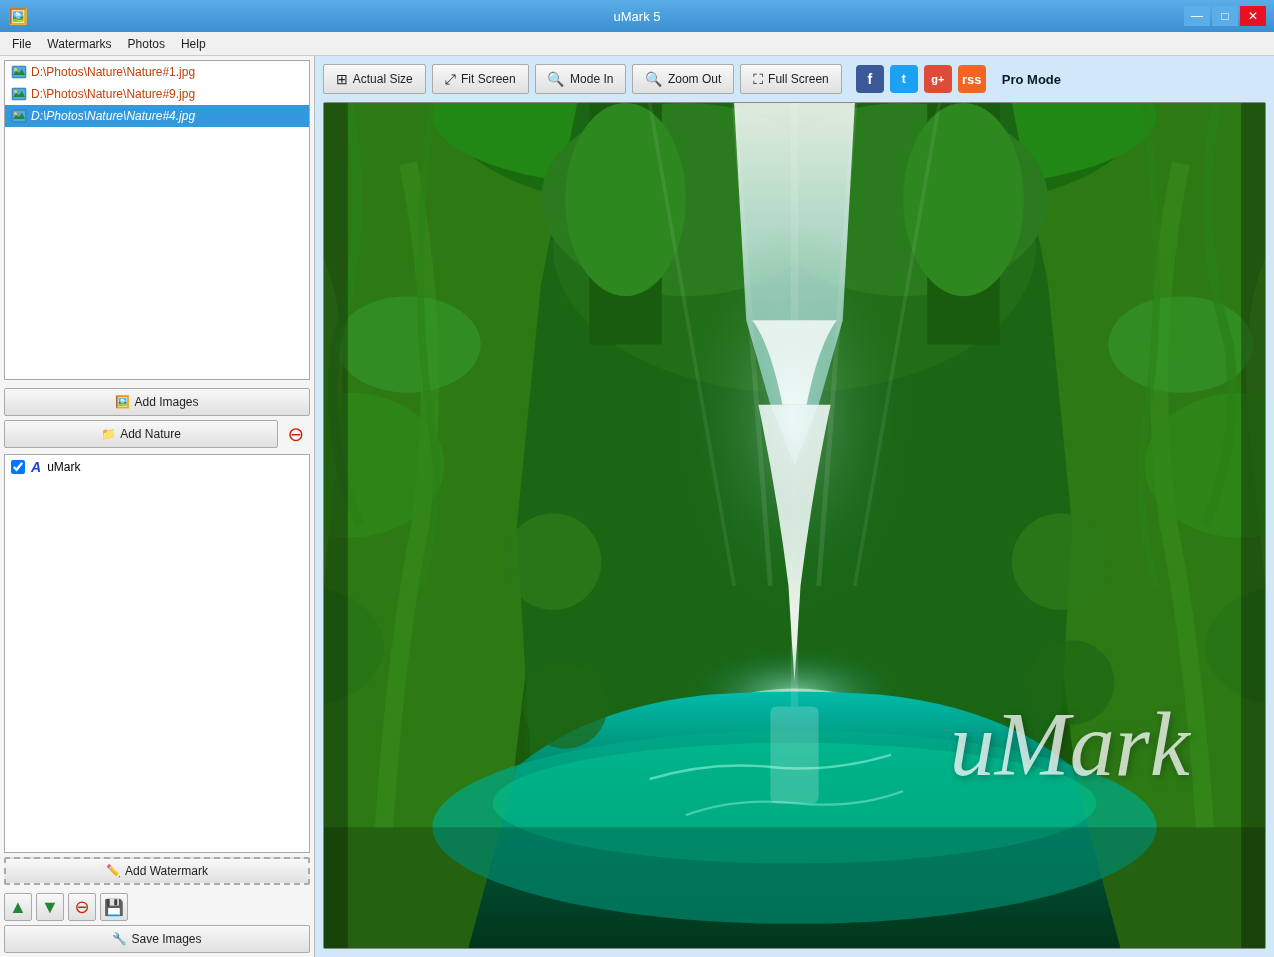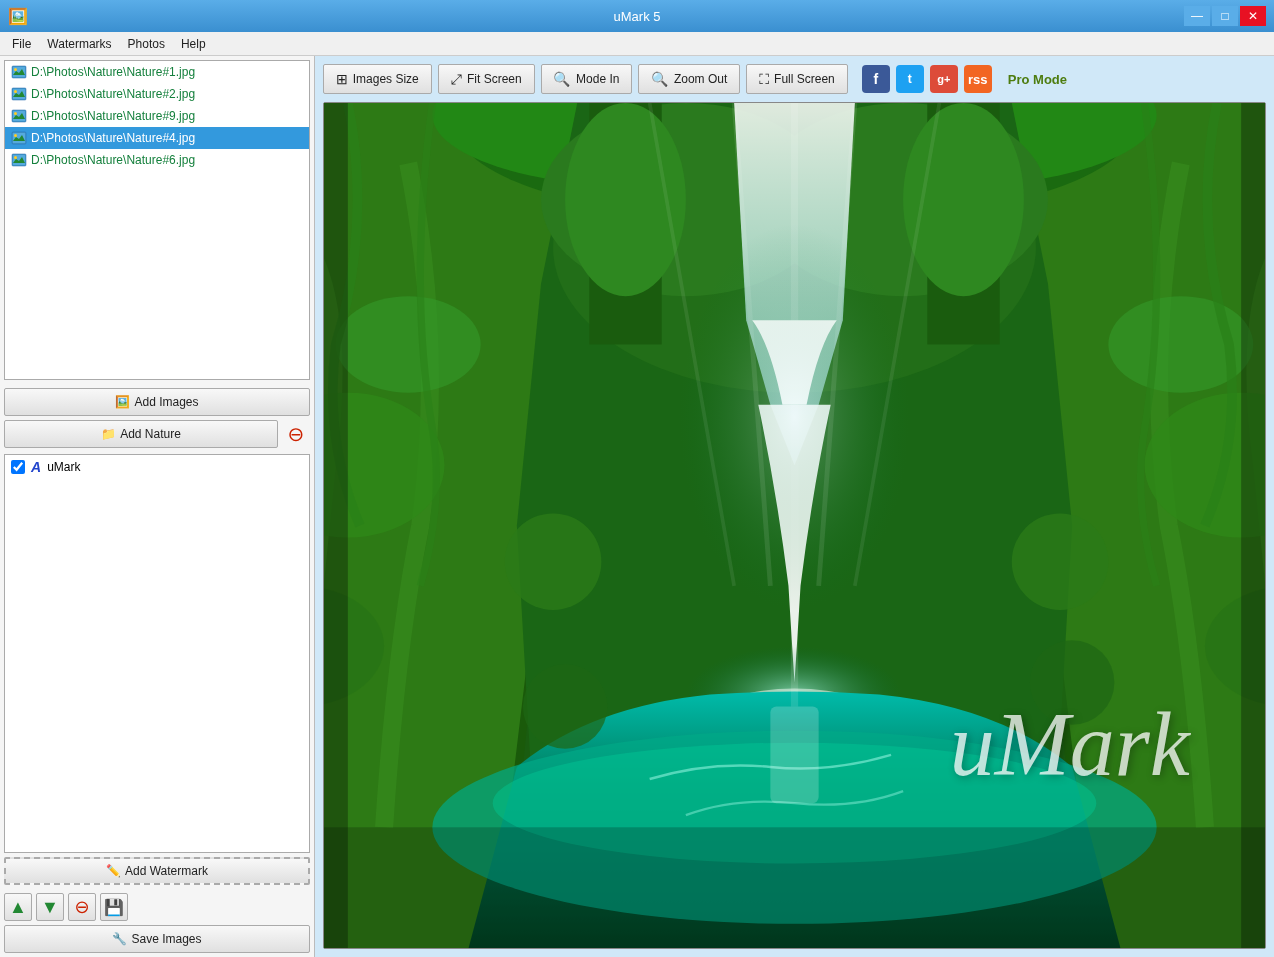--- a/index.html
+++ b/index.html
@@ -94,25 +94,25 @@
       margin: 4px;
       overflow-y: auto;
       height: 320px;
     }
     .file-item {
       display: flex;
       align-items: center;
       padding: 3px 6px;
       cursor: pointer;
       font-size: 12px;
-      color: #15803d;
+      color: #c2410c;
       gap: 4px;
       white-space: nowrap;
     }
-    .file-item.selected { background: #3399dd; color: white; }
+    .file-item.selected { background: #3399dd; color: white; font-style: italic; }
 
     
     .btn-area {
       padding: 4px 4px 2px;
       display: flex;
       flex-direction: column;
       gap: 4px;
     }
     .btn-row {
       display: flex;
@@ -274,21 +274,21 @@
       font-size: 14px;
       font-weight: bold;
       color: white;
     }
     .social-icon.facebook { background: #3b5998; }
     .social-icon.twitter { background: #1da1f2; }
     .social-icon.google { background: #dd4b39; }
     .social-icon.rss { background: #f26522; }
     .pro-mode-link {
       margin-left: 10px;
-      color: #4d7c0f;
+      color: #0f172a;
       font-weight: bold;
       font-size: 13px;
       cursor: pointer;
       text-decoration: none;
     }
 
     
     .image-preview {
       flex: 1;
       background: #1a6e22;
@@ -352,31 +352,20 @@
     <div class="file-item">
           <span style="flex-shrink: 0; width: 16px; height: 16px; display: inline-flex; align-items: center; justify-content: center;">
             <svg width="16" height="16" viewBox="0 0 16 16" xmlns="http://www.w3.org/2000/svg">
       <rect x="1" y="2" width="14" height="12" rx="1" fill="#4499cc" stroke="#2266aa" stroke-width="0.5"></rect>
       <rect x="2" y="3" width="12" height="10" rx="0.5" fill="#55aadd"></rect>
       <polygon points="2,11 5,7 8,9 11,5 14,11" fill="#228833"></polygon>
       <circle cx="4.5" cy="5.5" r="1.5" fill="#ffcc22"></circle>
     </svg>
           </span>
           <span>D:\Photos\Nature\Nature#1.jpg</span>
-        </div>
-        <div class="file-item">
-          <span style="flex-shrink: 0; width: 16px; height: 16px; display: inline-flex; align-items: center; justify-content: center;">
-            <svg width="16" height="16" viewBox="0 0 16 16" xmlns="http://www.w3.org/2000/svg">
-      <rect x="1" y="2" width="14" height="12" rx="1" fill="#4499cc" stroke="#2266aa" stroke-width="0.5"></rect>
-      <rect x="2" y="3" width="12" height="10" rx="0.5" fill="#55aadd"></rect>
-      <polygon points="2,11 5,7 8,9 11,5 14,11" fill="#228833"></polygon>
-      <circle cx="4.5" cy="5.5" r="1.5" fill="#ffcc22"></circle>
-    </svg>
-          </span>
-          <span>D:\Photos\Nature\Nature#2.jpg</span>
         </div>
         <div class="file-item">
           <span style="flex-shrink: 0; width: 16px; height: 16px; display: inline-flex; align-items: center; justify-content: center;">
             <svg width="16" height="16" viewBox="0 0 16 16" xmlns="http://www.w3.org/2000/svg">
       <rect x="1" y="2" width="14" height="12" rx="1" fill="#4499cc" stroke="#2266aa" stroke-width="0.5"></rect>
       <rect x="2" y="3" width="12" height="10" rx="0.5" fill="#55aadd"></rect>
       <polygon points="2,11 5,7 8,9 11,5 14,11" fill="#228833"></polygon>
       <circle cx="4.5" cy="5.5" r="1.5" fill="#ffcc22"></circle>
     </svg>
           </span>
@@ -386,31 +375,20 @@
           <span style="flex-shrink: 0; width: 16px; height: 16px; display: inline-flex; align-items: center; justify-content: center;">
             <svg width="16" height="16" viewBox="0 0 16 16" xmlns="http://www.w3.org/2000/svg">
       <rect x="1" y="2" width="14" height="12" rx="1" fill="#4499cc" stroke="#2266aa" stroke-width="0.5"></rect>
       <rect x="2" y="3" width="12" height="10" rx="0.5" fill="#55aadd"></rect>
       <polygon points="2,11 5,7 8,9 11,5 14,11" fill="#228833"></polygon>
       <circle cx="4.5" cy="5.5" r="1.5" fill="#ffcc22"></circle>
     </svg>
           </span>
           <span>D:\Photos\Nature\Nature#4.jpg</span>
         </div>
-        <div class="file-item">
-          <span style="flex-shrink: 0; width: 16px; height: 16px; display: inline-flex; align-items: center; justify-content: center;">
-            <svg width="16" height="16" viewBox="0 0 16 16" xmlns="http://www.w3.org/2000/svg">
-      <rect x="1" y="2" width="14" height="12" rx="1" fill="#4499cc" stroke="#2266aa" stroke-width="0.5"></rect>
-      <rect x="2" y="3" width="12" height="10" rx="0.5" fill="#55aadd"></rect>
-      <polygon points="2,11 5,7 8,9 11,5 14,11" fill="#228833"></polygon>
-      <circle cx="4.5" cy="5.5" r="1.5" fill="#ffcc22"></circle>
-    </svg>
-          </span>
-          <span>D:\Photos\Nature\Nature#6.jpg</span>
-        </div>
       </div>
 
     <div class="btn-area">
       <div class="btn-row">
         <button class="toolbar-btn">
           <span>🖼️</span>
           <span>Add Images</span>
         </button>
       </div>
       <div class="btn-row">
@@ -449,21 +427,21 @@
       </button>
     </div>
 
   </div>
 
   <div class="right-panel">
 
     <div class="view-toolbar">
       <button class="view-btn">
         <span style="font-size:14px;">⊞</span>
-        <span>Images Size</span>
+        <span>Actual Size</span>
       </button>
       <button class="view-btn">
         <span style="font-size:14px;">⤢</span>
         <span>Fit Screen</span>
       </button>
       <button class="view-btn">
         <span style="font-size:14px;">🔍</span>
         <span>Mode In</span>
       </button>
       <button class="view-btn">

